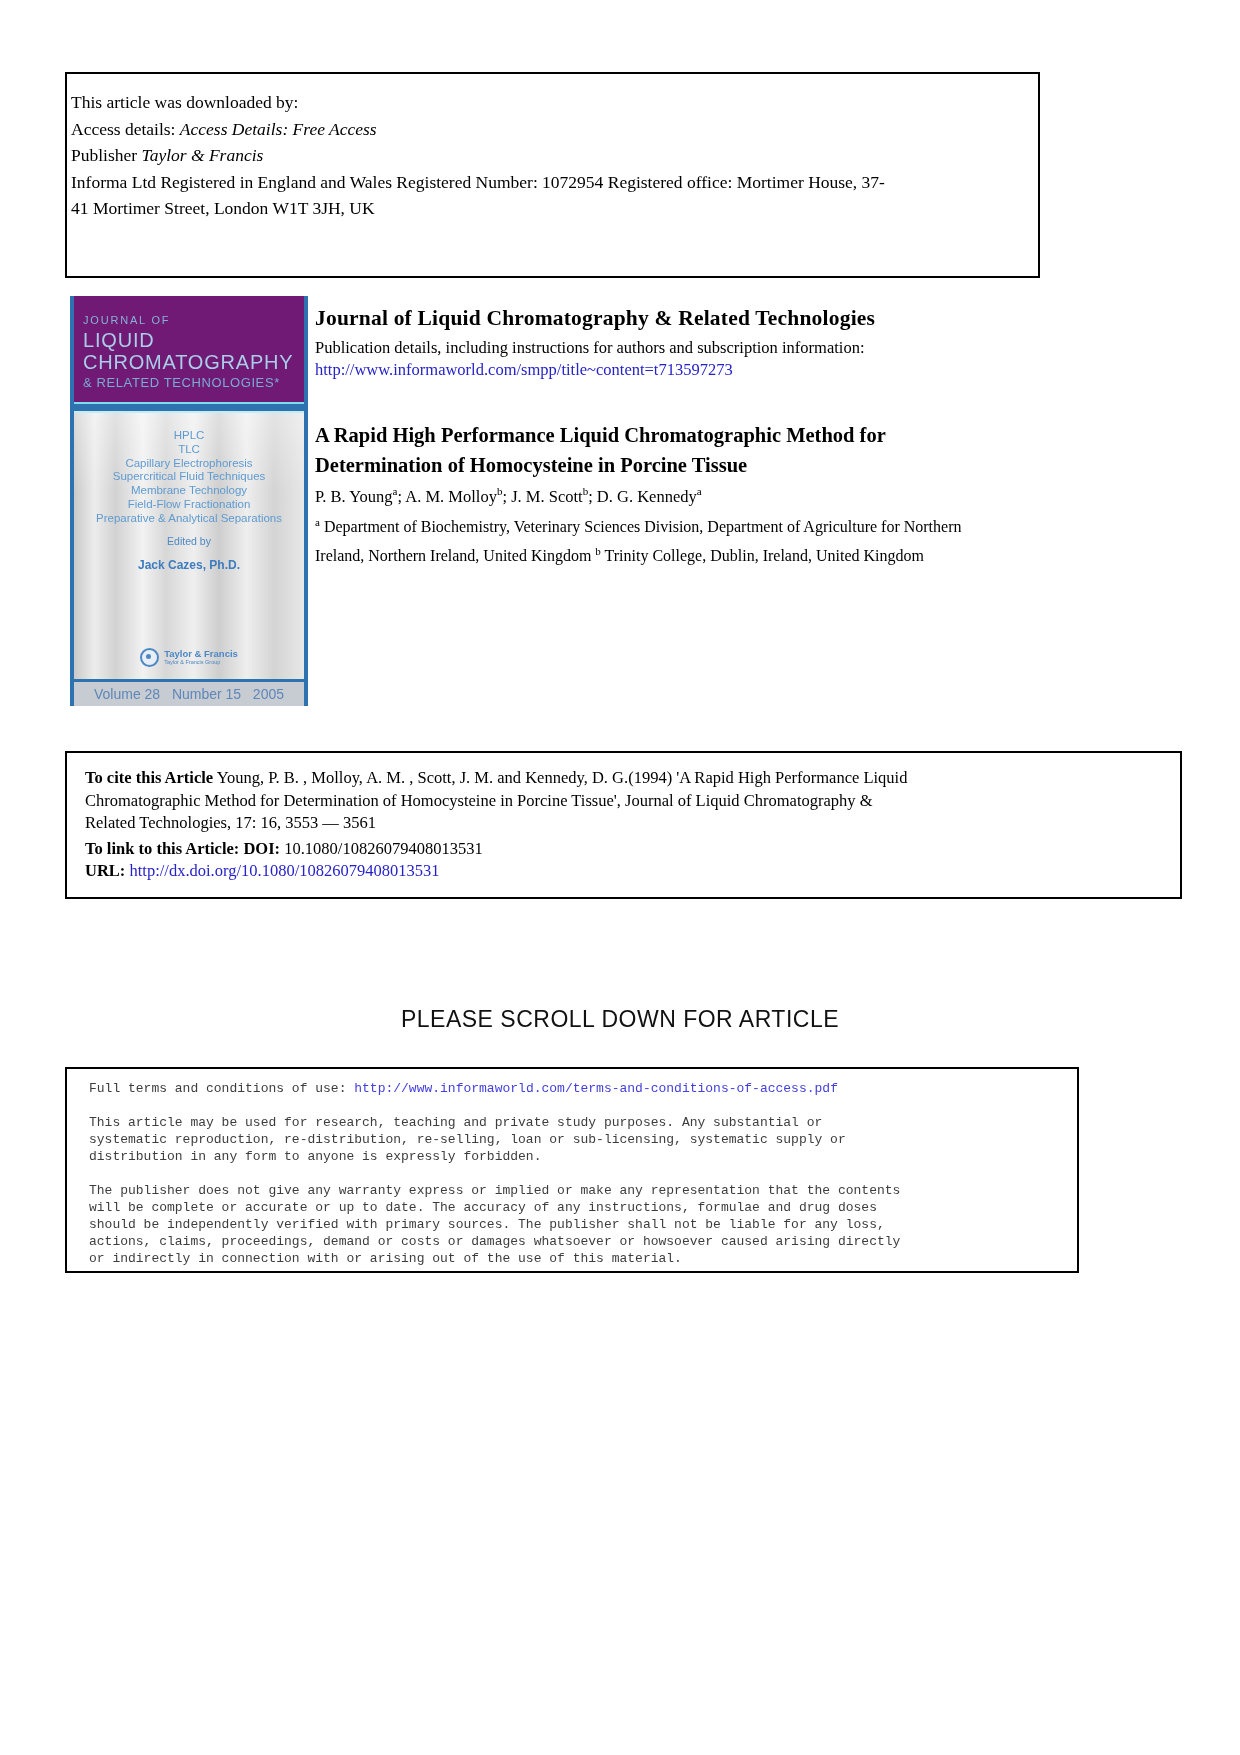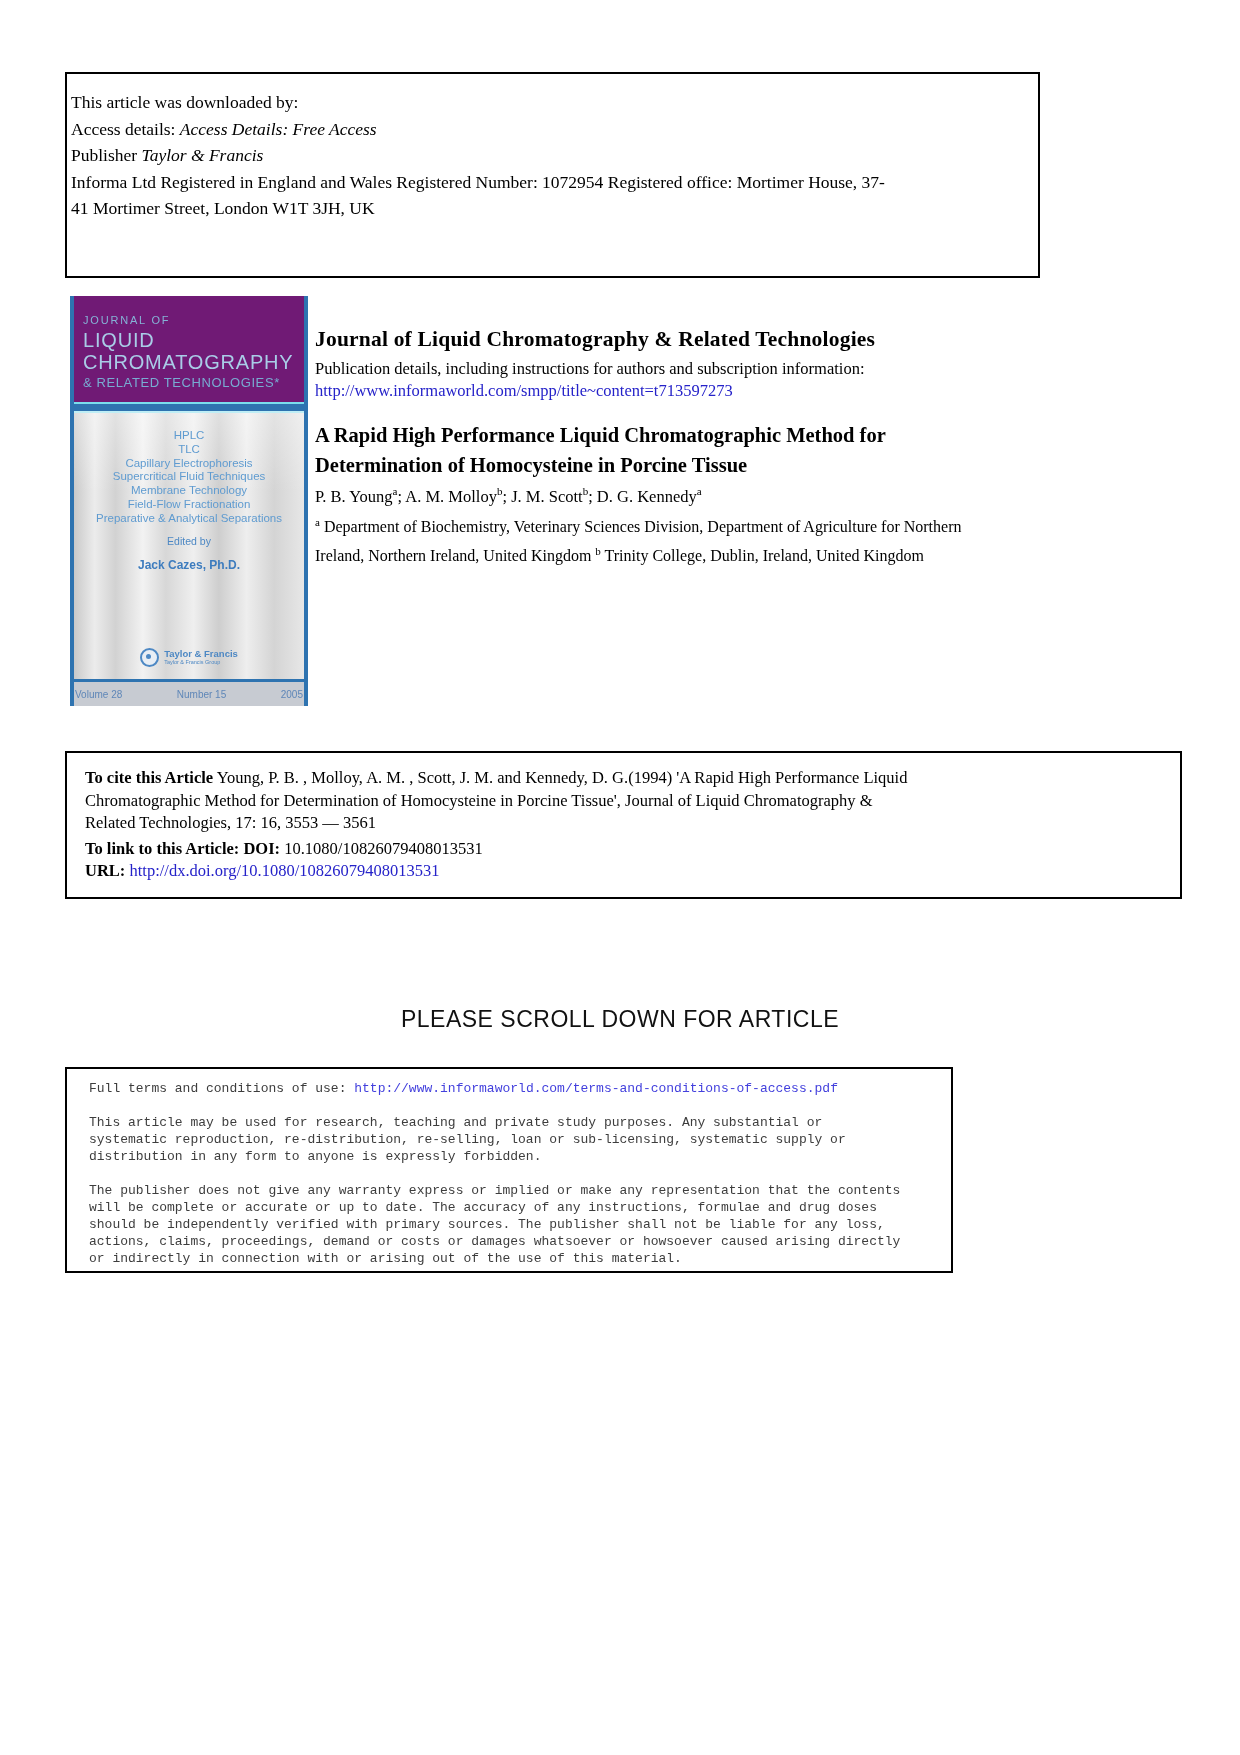--- a/index.html
+++ b/index.html
@@ -41,26 +41,26 @@
   .cover-editor { font-size:12px; font-weight:bold; color:#3d7cbe; margin-top:11px; }
   #cover-logo { position:absolute; left:0; right:0; bottom:12px; display:flex; align-items:center; justify-content:center; gap:5px; }
   .logo-circle { width:15px; height:15px; border-radius:50%; border:2px solid #4d88c4; position:relative; background:#e8eef5; }
   .logo-circle::after { content:""; position:absolute; left:4px; top:4px; width:5px; height:5px; border-radius:50%; background:#4d88c4; }
   .logo-texts { text-align:left; color:#4d88c4; }
   .logo-main { font-size:9.5px; font-weight:bold; line-height:10px; }
   .logo-sub { font-size:5.5px; line-height:7px; }
   #cover-bar {
     height:24px; background:#c7cbd2; border-top:3px solid #2e73b0;
     display:flex; justify-content:space-between; align-items:center;
-    padding:0 1px; font-size:10px; color:#5f87b8;
+    padding:0 20px; font-size:14px; color:#5f87b8;
   }
 
   
   #journal-block { left:315px; top:306px; width:728px; }
-  #journal-title { font-size:21.5px; font-weight:bold; letter-spacing:0.2px;margin-top:21px; }
+  #journal-title { font-size:21.5px; font-weight:bold; letter-spacing:0.2px; }
   #journal-pub { font-size:16.5px; margin-top:7px; }
   #journal-url { font-size:16.5px; margin-top:2px; }
   a.link-serif { color:#2522c9; text-decoration:none; }
 
   
   #article-block { left:315px; top:420px; width:728px; }
   .article-title { font-size:20.5px; font-weight:bold; line-height:30px; }
   #authors-line { font-size:16.5px; margin-top:5px; }
   #authors-line sup, #affiliations sup { font-size:11px; }
   #affiliations { font-size:16px; line-height:24px; margin-top:3px; white-space:pre-wrap; }
@@ -75,21 +75,21 @@
   #doi-line { margin-top:3px; }
 
   
   #scroll-notice {
     left:0; top:1006px; width:100%; text-align:center;
     font-family:"Liberation Sans", sans-serif; font-size:23px; letter-spacing:0.5px; color:#111;
   }
 
   
   #terms-box {
-    left:65px; top:1067px; width:888px; height:206px;
+    left:65px; top:1067px; width:1014px; height:206px;
     padding:11px 22px;
     font-family:"Liberation Mono", monospace; font-size:13px; line-height:17px; color:#3d3d3d;
   }
   #terms-box .para { white-space:pre-wrap; margin:0 0 17px 0; }
   #terms-box .para:last-child { margin-bottom:0; }
   a.link-mono { color:#4340dd; text-decoration:none; }
 </style>
 </head>
 <body>
 

